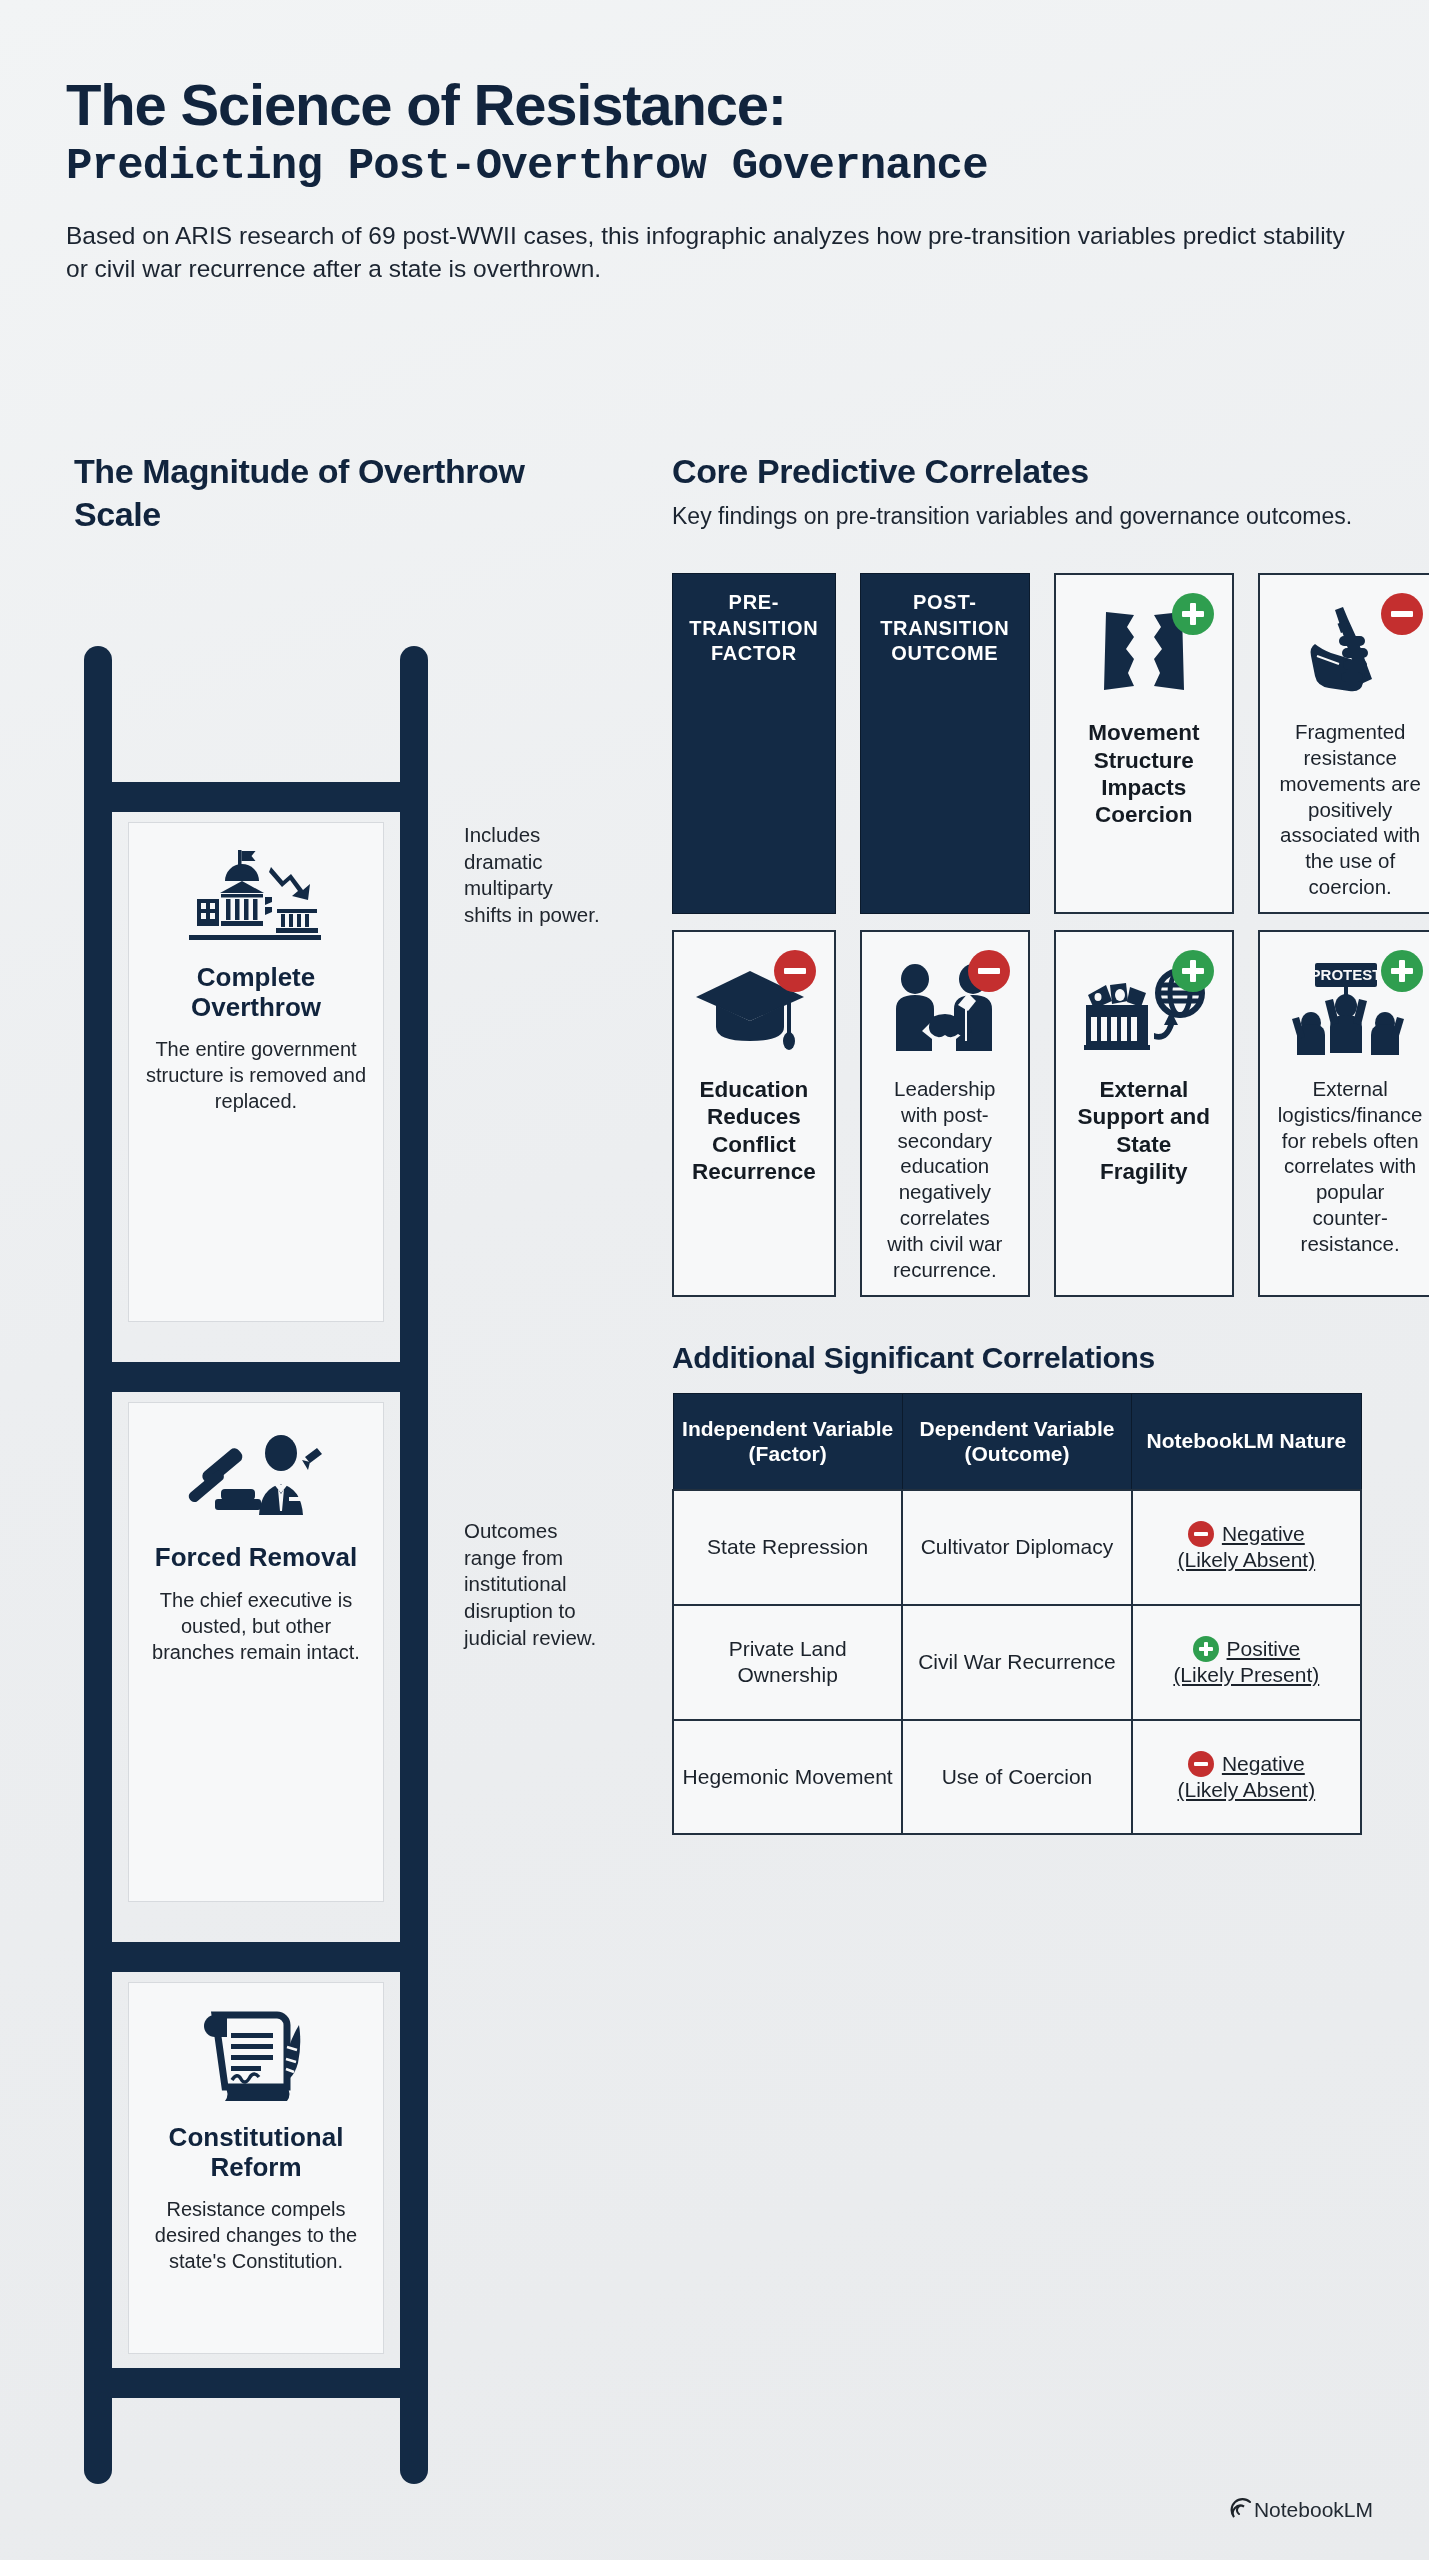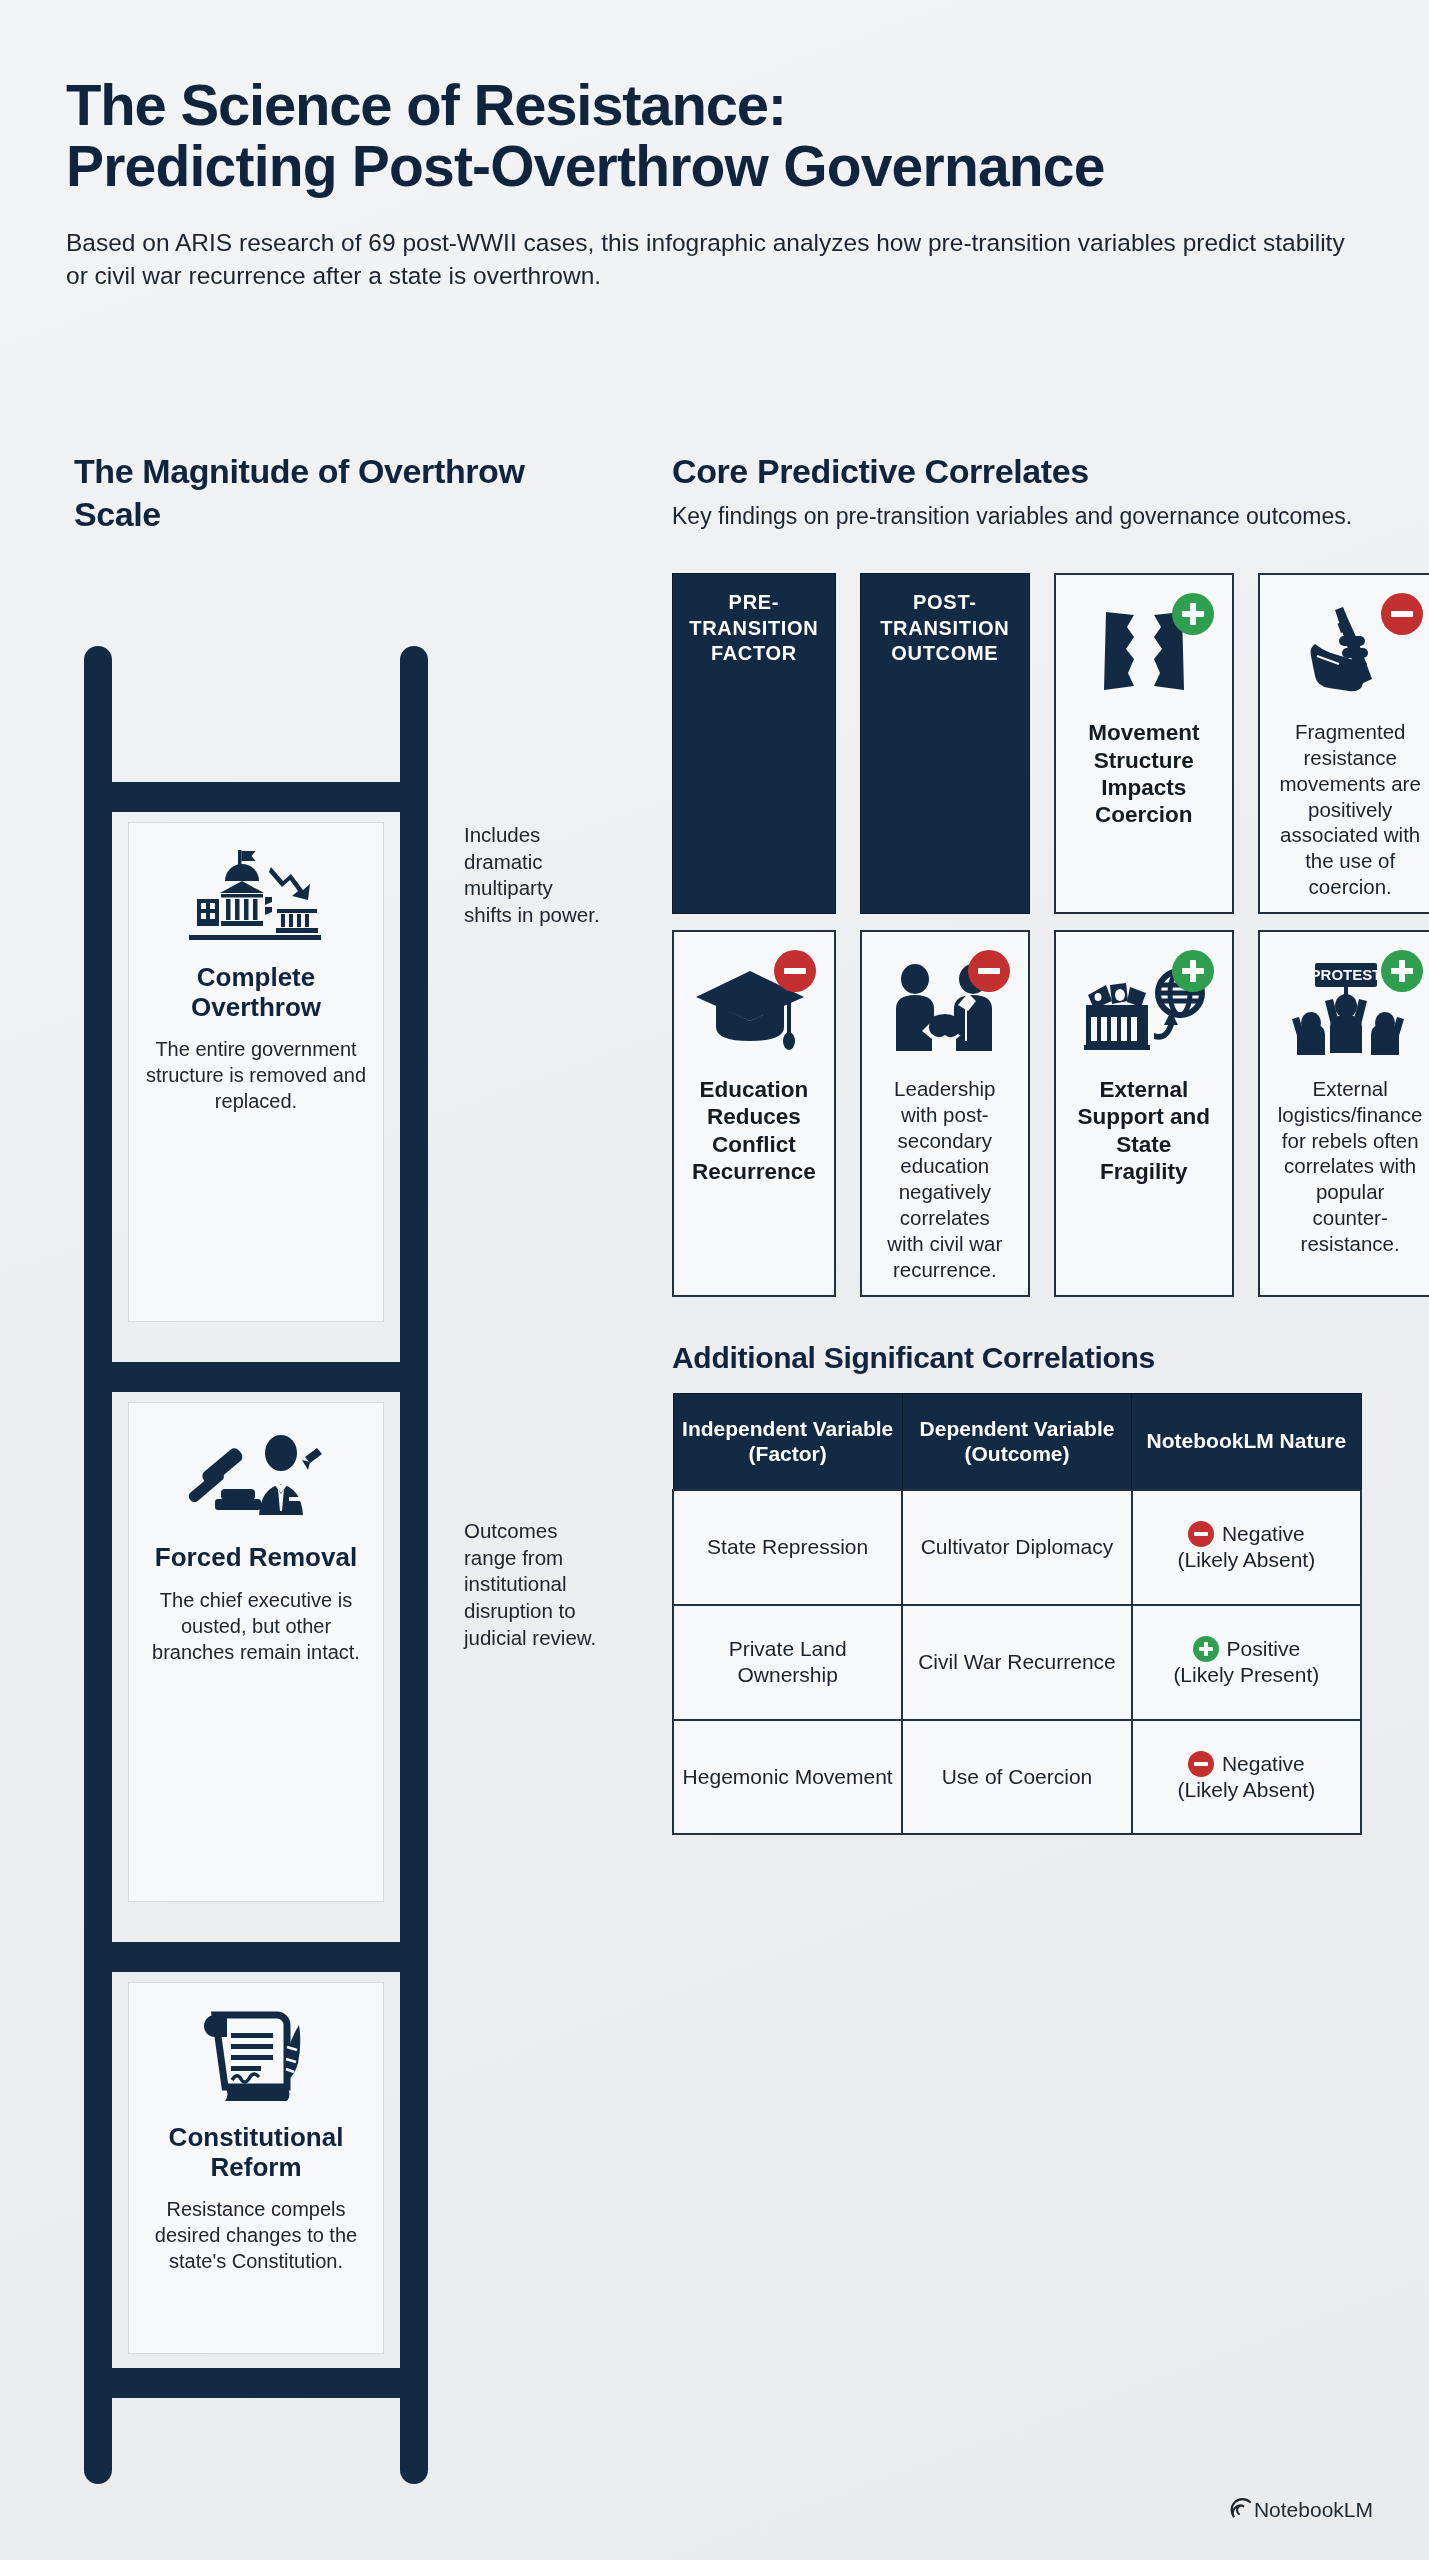--- a/index.html
+++ b/index.html
@@ -17,22 +17,22 @@
     overflow: hidden;
   }
 
   
   .header { position: absolute; left: 66px; top: 74px; width: 1300px; }
   .title-1 {
     font-size: 58px; font-weight: 700; letter-spacing: -1.2px;
     color: #11243d; line-height: 1.06;
   }
   .title-2 {
-    font-size: 57px; font-weight: 700; letter-spacing: -0.8px;
-    color: #11243d; line-height: 1.1; 
+    font-size: 44px; font-weight: 700; letter-spacing: -0.8px;
+    color: #11243d; line-height: 1.1; margin-top: 7px; font-family: Liberation Mono, monospace;
   }
   .subtitle {
     margin-top: 28px; width: 1290px;
     font-size: 24.5px; line-height: 1.36; color: #1b2430;
   }
 
   
   .col-head {
     font-size: 34px; font-weight: 700; color: #11243d;
     line-height: 1.25; letter-spacing: -0.4px;
@@ -140,21 +140,21 @@
   table.corr th {
     background: #132a45; color: #fff; font-size: 21px; font-weight: 700;
     line-height: 1.22; padding: 22px 8px; text-align: center;
     border: 1px solid #0b1a2c;
   }
   table.corr td {
     background: #f7f8f9; border: 2px solid #22303f;
     font-size: 21px; color: #1b222b; line-height: 1.26;
     text-align: center; padding: 30px 8px; vertical-align: middle;
   }
-  .assoc { display: inline-block; }
+  .assoc { display: inline-block; text-decoration: underline; }
   .assoc-row { display: flex; align-items: center; justify-content: center; gap: 8px; }
   .mini {
     position: relative; width: 26px; height: 26px; border-radius: 50%;
     display: inline-flex; align-items: center; justify-content: center; flex: none;
   }
   .mini.pos { background: #2f9e4f; }
   .mini.neg { background: #c42f2f; }
   .mini .bar-h { width: 14px; height: 4px; background: #fff; border-radius: 1px; }
   .mini .bar-v { position: absolute; width: 4px; height: 14px; background: #fff; border-radius: 1px; }
 

